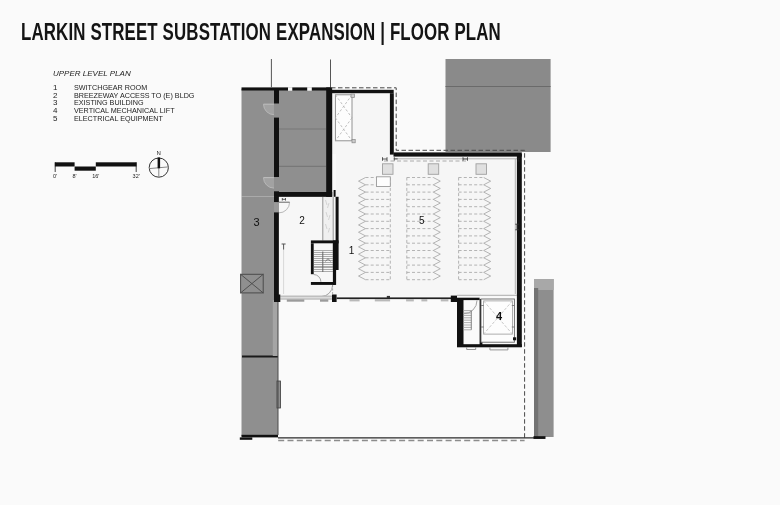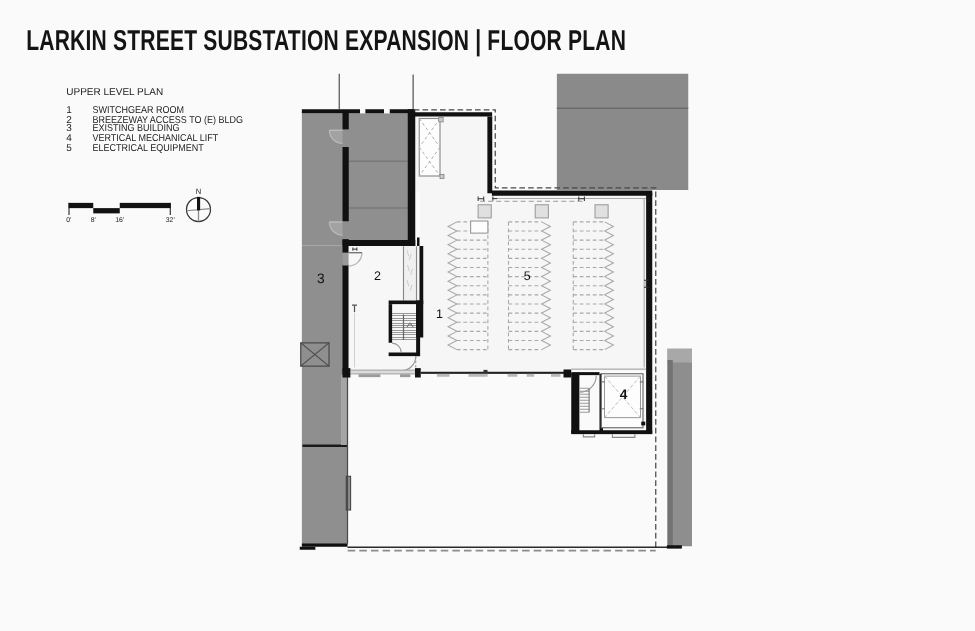--- a/index.html
+++ b/index.html
@@ -5,21 +5,21 @@
   html,body{margin:0;padding:0;}
   body{width:780px;height:505px;background:#fafafa;font-family:"Liberation Sans",sans-serif;position:relative;overflow:hidden;}
   .abs{position:absolute;}
   body{will-change:transform;}
 </style>
 </head>
 <body>
 
 <div class="abs" style="left:21px;top:19px;font-size:23px;font-weight:bold;color:#141414;letter-spacing:0.2px;white-space:nowrap;transform:scaleX(0.733);transform-origin:0 0;">LARKIN STREET SUBSTATION EXPANSION | FLOOR PLAN</div>
 
-<div class="abs" style="left:53px;top:69px;font-size:8px;color:#222;">UPPER LEVEL PLAN</div>
+<div class="abs" style="left:53px;top:69px;font-size:8px;color:#222;font-style:italic;">UPPER LEVEL PLAN</div>
 
 <div class="abs" style="left:53px;top:84px;font-size:8px;color:#222;line-height:7.7px;">
 <div>1</div>
     <div>2</div>
     <div>3</div>
     <div>4</div>
     <div>5</div>
 </div>
 <div class="abs" style="left:74px;top:84px;font-size:8px;color:#222;line-height:7.7px;transform:scaleX(0.9);transform-origin:0 0;">
 <div>SWITCHGEAR ROOM</div>

